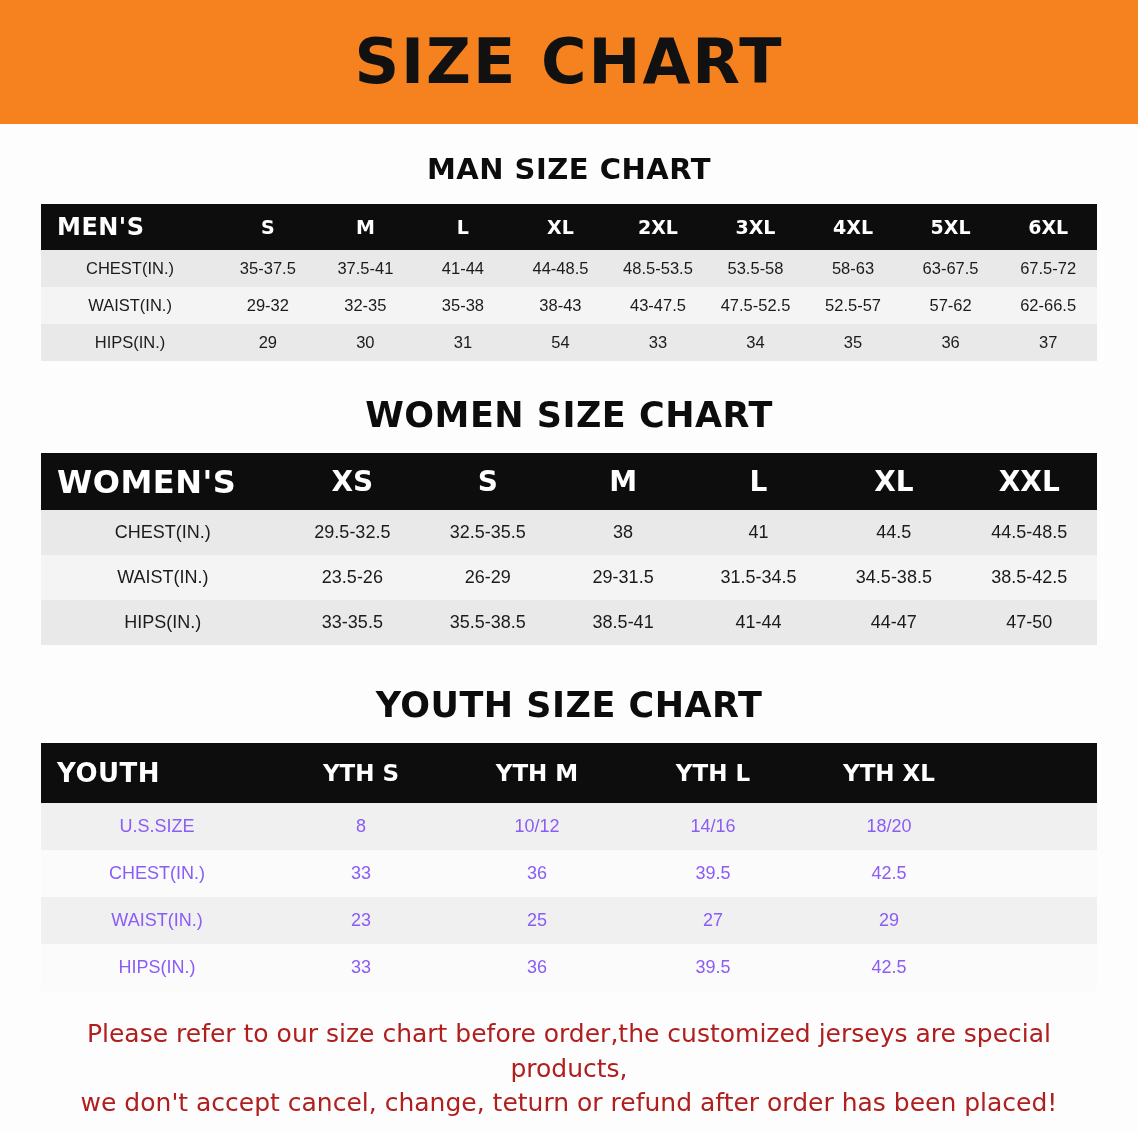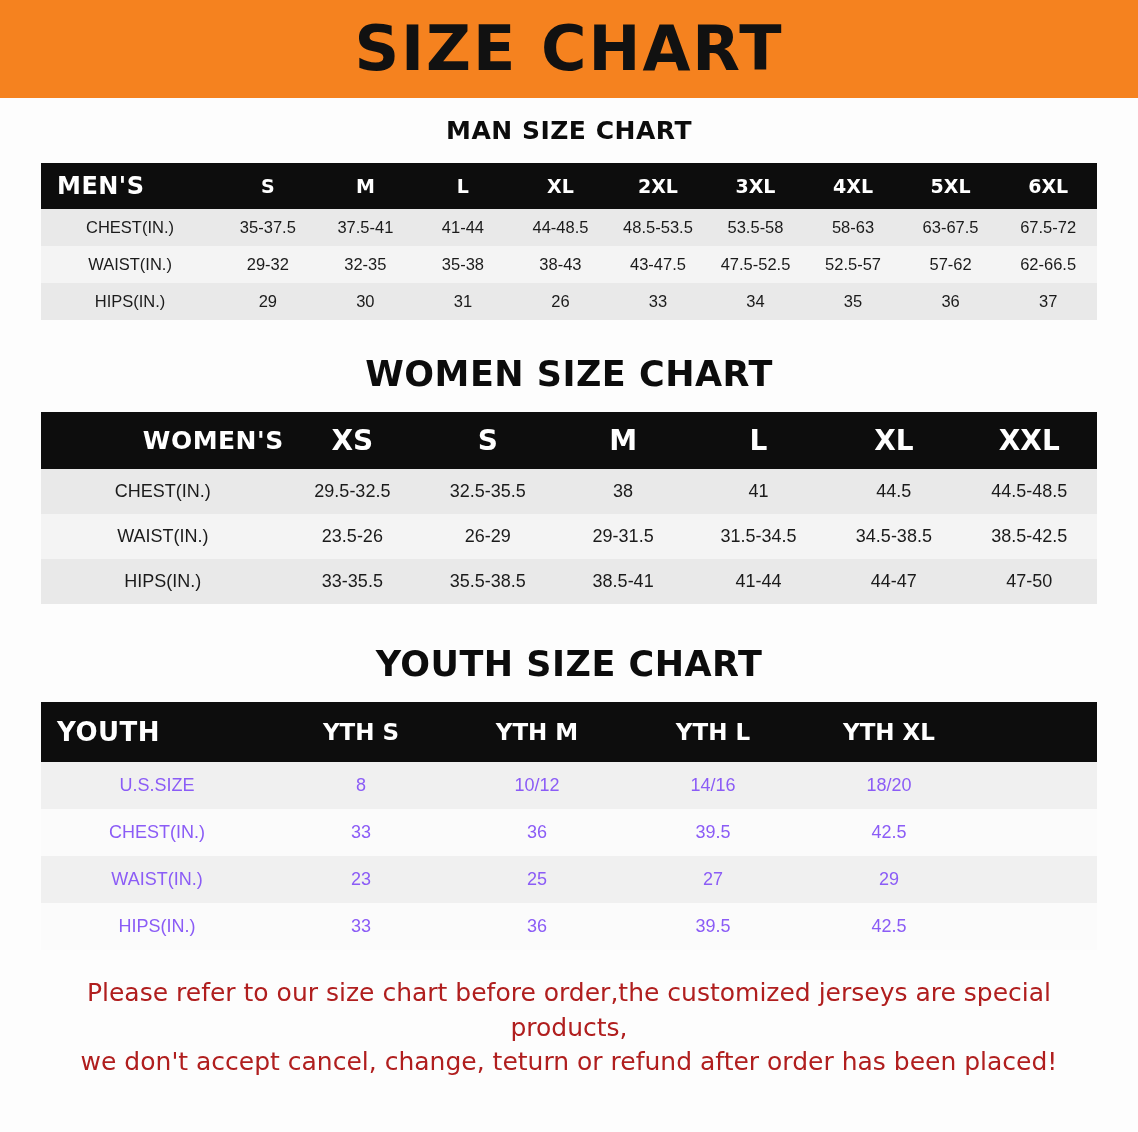--- a/index.html
+++ b/index.html
@@ -16,21 +16,21 @@
   .page {
     position: relative;
     width: 1138px;
     height: 1132px;
     background: #fdfdfd;
   }
 
   
   .banner {
     width: 100%;
-    height: 98px;
+    height: 124px;
     background: #f5821f;
     display: flex;
     align-items: center;
     justify-content: center;
   }
   .banner-title {
     font-family: "DejaVu Sans", sans-serif;
     font-weight: bold;
     font-size: 62px;
     letter-spacing: 2px;
@@ -39,21 +39,21 @@
   }
 
   
   .section-title {
     text-align: center;
     font-family: "DejaVu Sans", sans-serif;
     font-weight: bold;
     color: #0c0c0c;
     letter-spacing: 0.5px;
   }
-  #man-title { font-size: 25px; margin-top: 18px; }
+  #man-title { font-size: 29px; margin-top: 28px; }
   #women-title { font-size: 35px; margin-top: 34px; }
   #youth-title { font-size: 35px; margin-top: 40px; }
 
   
   table {
     border-collapse: collapse;
     table-layout: fixed;
   }
   .chart {
     margin: 18px auto 0 auto;
@@ -81,21 +81,21 @@
   
   #men-table thead th { height: 44px; font-size: 19px; }
   #men-table thead th.corner { font-size: 24px; }
   #men-table tbody td { height: 35px; font-size: 16.5px; color: #1b1b1b; }
   #men-table tbody td.rowlabel { text-align: center; font-size: 16.5px; }
   #men-table tbody tr:nth-child(odd) { background: #e9e9e9; }
   #men-table tbody tr:nth-child(even) { background: #f4f4f4; }
 
   
   #women-table thead th { height: 55px; font-size: 28px; }
-  #women-table thead th.corner { font-size: 25px; text-align: right; }
+  #women-table thead th.corner { font-size: 32px; }
   #women-table tbody td { height: 43px; font-size: 18px; color: #1b1b1b; }
   #women-table tbody td.rowlabel { text-align: center; }
   #women-table tbody tr:nth-child(odd) { background: #e9e9e9; }
   #women-table tbody tr:nth-child(even) { background: #f4f4f4; }
 
   
   #youth-table thead th { height: 58px; font-size: 23px; }
   #youth-table thead th.corner { font-size: 26px; }
   #youth-table tbody td { height: 45px; font-size: 18px; color: #8b5cf6; }
   #youth-table tbody td.rowlabel { text-align: center; }
@@ -166,21 +166,21 @@
         <td>47.5-52.5</td>
         <td>52.5-57</td>
         <td>57-62</td>
         <td>62-66.5</td>
       </tr>
       <tr>
         <td class="rowlabel">HIPS(IN.)</td>
         <td>29</td>
         <td>30</td>
         <td>31</td>
-        <td>26</td>
+        <td>54</td>
         <td>33</td>
         <td>34</td>
         <td>35</td>
         <td>36</td>
         <td>37</td>
       </tr>
     </tbody>
   </table>
 
   <div class="section-title" id="women-title">WOMEN SIZE CHART</div>

